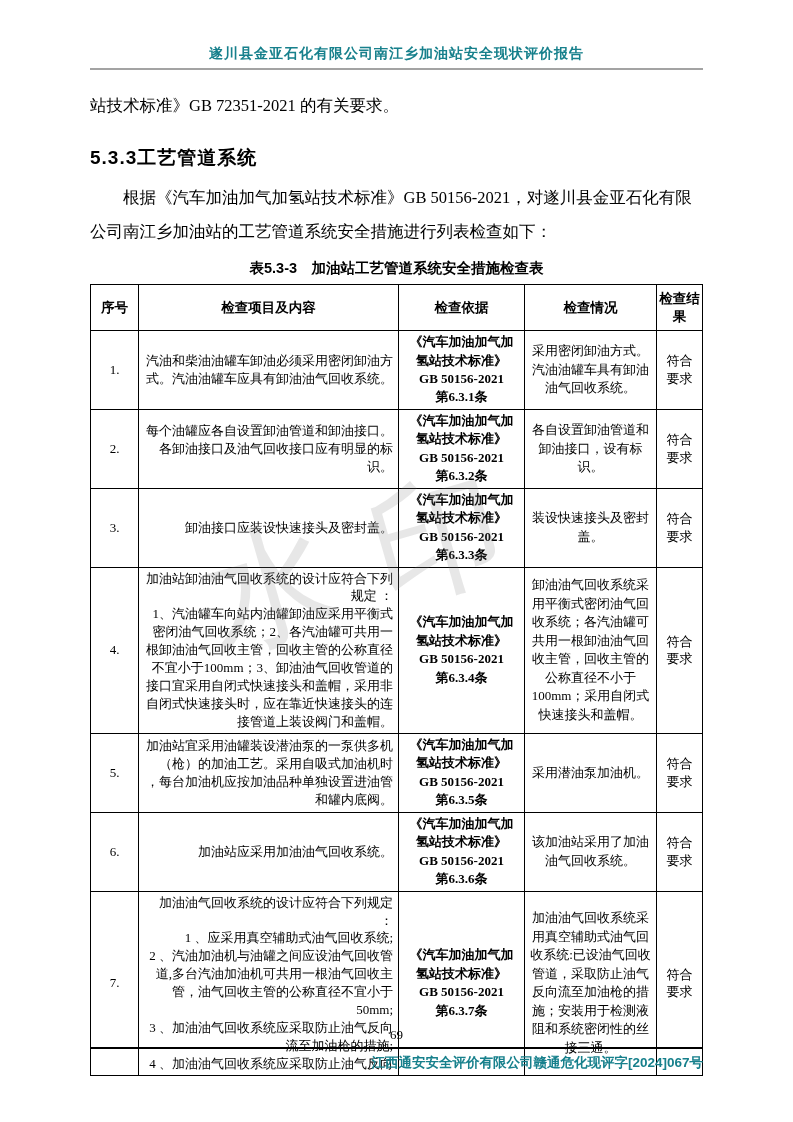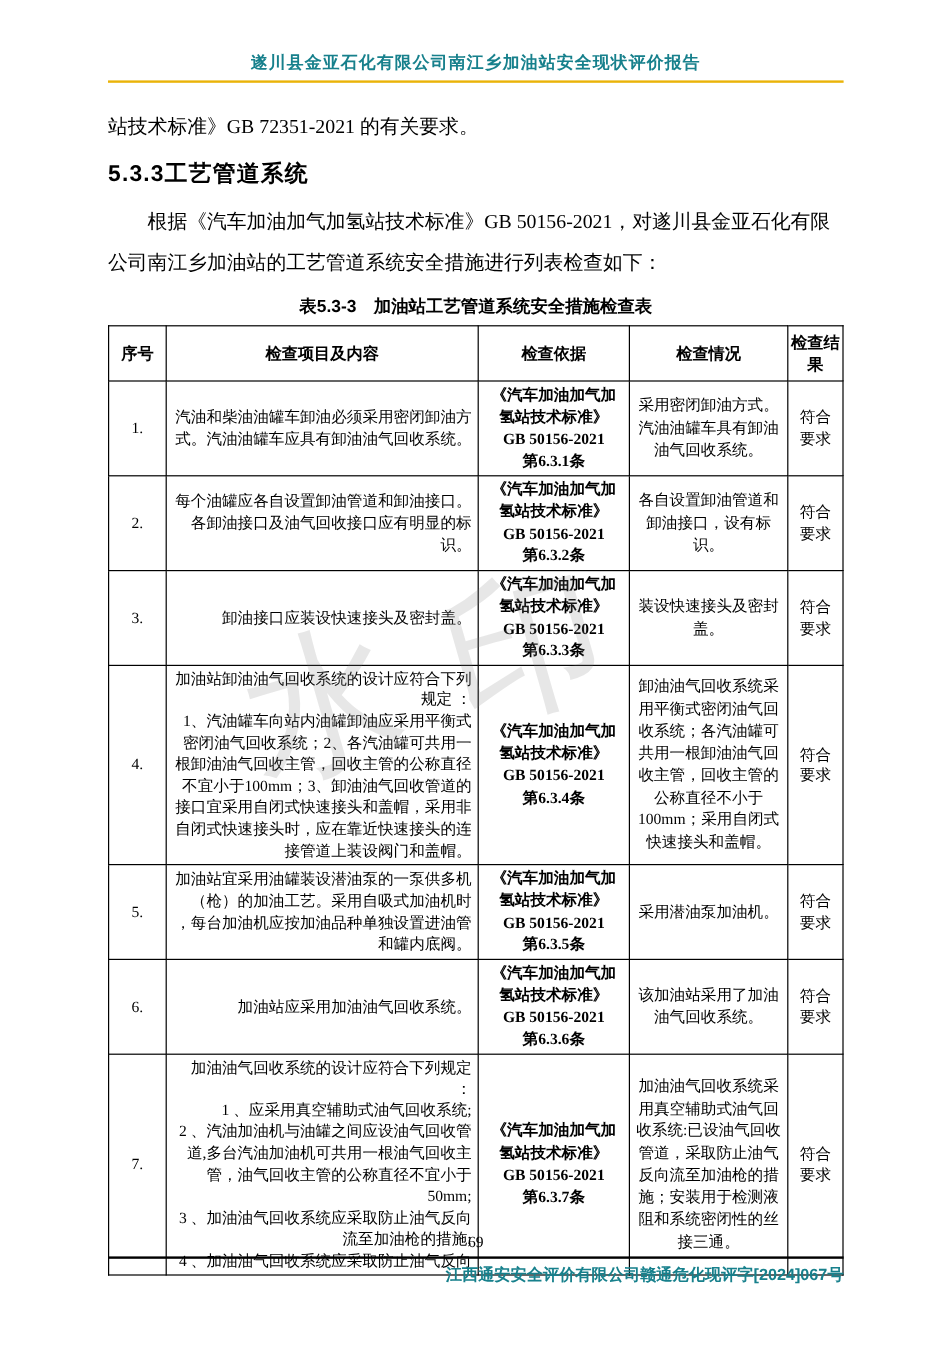--- a/index.html
+++ b/index.html
@@ -6,31 +6,31 @@
   html,body { background:#ffffff; }
   body { font-family:"Liberation Serif", serif; color:#000; }
   .page {
     position:relative; width:793px; height:1122px; margin:0 auto;
     background:#fff; overflow:hidden;
   }
   
   .page-header {
     position:absolute; top:44px; left:90px; right:90px;
     text-align:center; padding-bottom:5px;
-    border-bottom:2px solid #eab308;
+    border-bottom:2px solid #a3a3a3;
   }
   .header-title {
     color:var(--accent,#17808C); font-size:14px; font-weight:bold;
     font-family:"Liberation Sans", sans-serif; letter-spacing:1px;
   }
   
   .content { position:absolute; top:93px; left:90px; right:90px; }
   .lead-text { font-size:16.5px; line-height:1.6; }
   .section-heading {
-    font-size:19px; font-weight:bold; margin:13px 0 10px;
+    font-size:19px; font-weight:bold; margin:26px 0 10px;
     font-family:"Liberation Sans", sans-serif; letter-spacing:1px;
   }
   .intro-paragraph { font-size:16.5px; line-height:2.05; text-indent:2em; }
   .table-caption {
     text-align:center; font-weight:bold; font-size:14.5px;
     margin:10px 0 6px; font-family:"Liberation Sans", sans-serif;
   }
   
   table.inspection {
     width:100%; border-collapse:collapse; table-layout:fixed;

